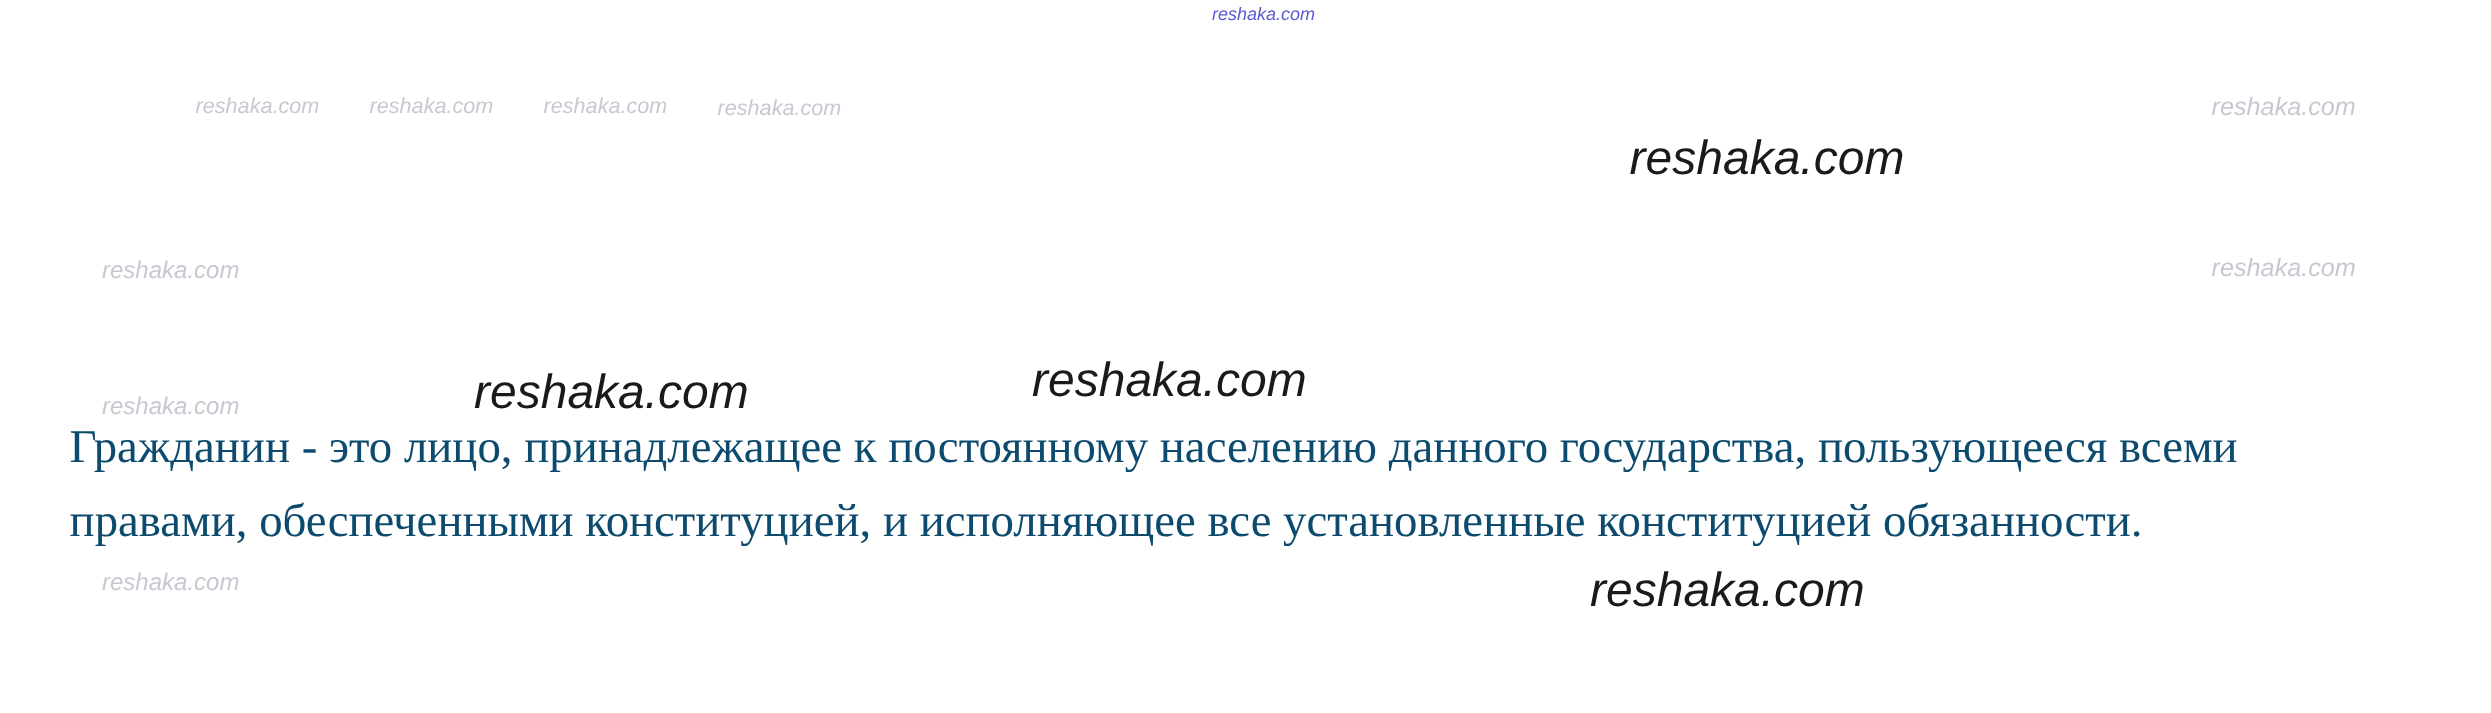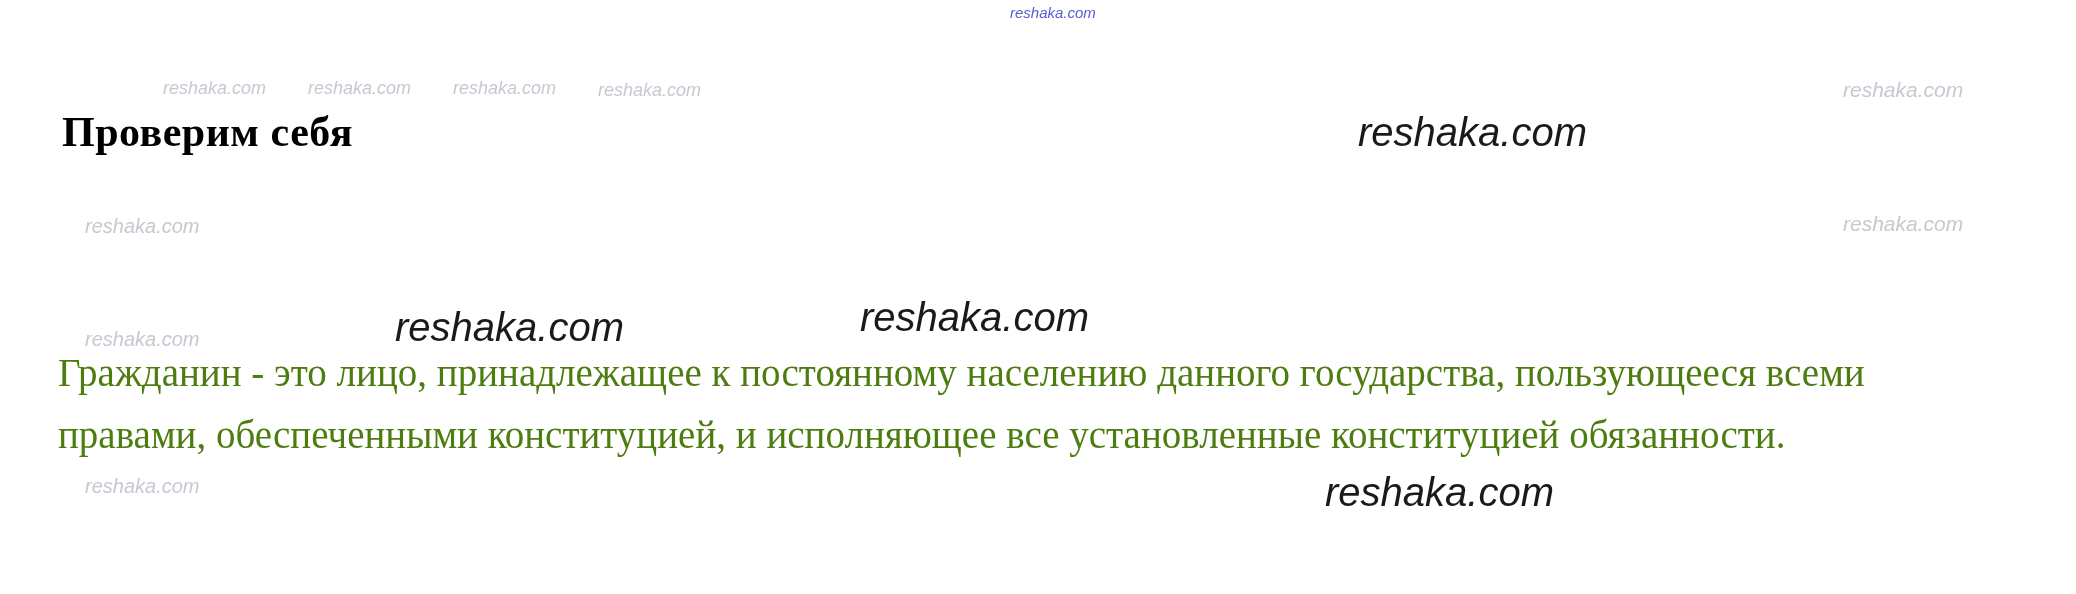--- a/index.html
+++ b/index.html
@@ -53,29 +53,28 @@
     font-size: 40px;
   }
   #answer {
     position: absolute;
     left: 58px;
     top: 342px;
     width: 1960px;
     font-size: 39px;
     line-height: 62px;
     font-family: "Liberation Serif", serif;
-    color: #4d7c0f;
+    color: #0c4a6e;
   }
 </style>
 </head>
 <body>
 
 <div class="page">
 
-  <div class="heading" id="title">Проверим себя</div>
 
 
   <div id="answer">Гражданин - это лицо, принадлежащее к постоянному населению данного государства, пользующееся всеми правами, обеспеченными конституцией, и исполняющее все установленные конституцией обязанности.</div>
 
   <div id="watermark-layer">
       <div class="wm wm-blue" style="left: 1010px; top: 4px; font-size: 15px;">reshaka.com</div>
       <div class="wm" style="left: 163px; top: 78px; font-size: 18px;">reshaka.com</div>
       <div class="wm" style="left: 308px; top: 78px; font-size: 18px;">reshaka.com</div>
       <div class="wm" style="left: 453px; top: 78px; font-size: 18px;">reshaka.com</div>
       <div class="wm" style="left: 598px; top: 80px; font-size: 18px;">reshaka.com</div>

